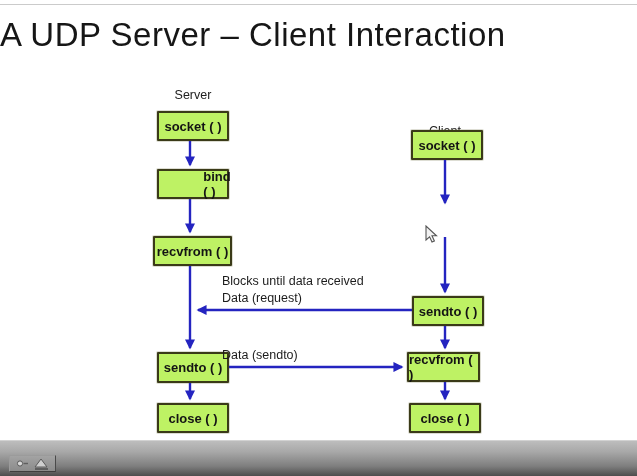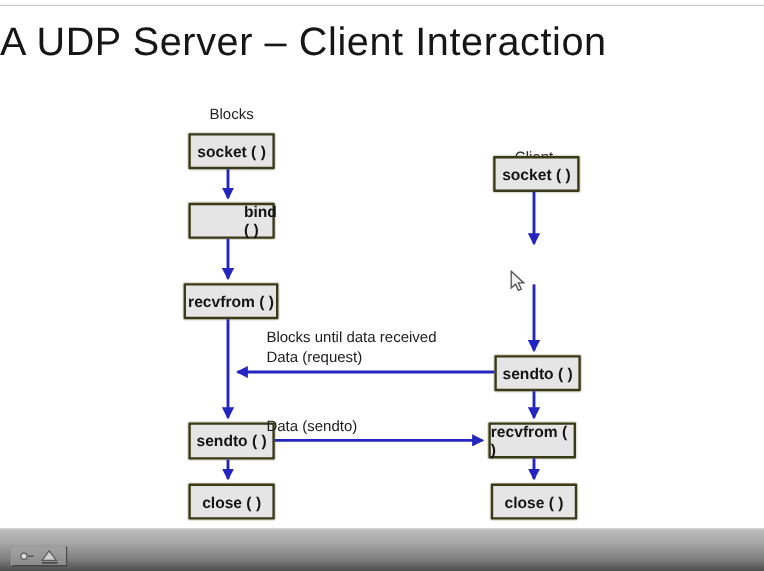--- a/index.html
+++ b/index.html
@@ -18,21 +18,21 @@
     color:#161616; letter-spacing:0.5px; margin:0;
   }
   .col-label {
     position:absolute; font-size:12.5px; color:#222222; text-align:center;
   }
   .server-label { left:155px; top:88px; width:76px; }
   .client-label { left:407px; top:124px; width:76px; }
 
   .node {
     position:absolute; box-sizing:border-box;
-    background:#e5e5e5; border:2px solid #3a3a18;
+    background:#bef264; border:2px solid #3a3a18;
     display:flex; align-items:center; justify-content:center;
     font-size:13px; font-weight:bold; color:#141414;
     border-radius:1px;
     box-shadow:0 0 0 1px rgba(120,120,80,0.25);
   }
   .s0 { left:157px; top:111px; width:72px; height:30px; }
   .s1 { left:157px; top:169px; width:72px; height:30px;padding-left:48px; }
   .s2 { left:153px; top:236px; width:79px; height:30px; }
   .s3 { left:157px; top:352px; width:72px; height:31px; }
   .s4 { left:157px; top:403px; width:72px; height:30px; }
@@ -76,21 +76,21 @@
 </style>
 </head>
 <body>
 
 <div class="stage">
 
   <div class="top-rule"></div>
 
   <h1 class="slide-title">A UDP Server – Client Interaction</h1>
 
-  <div class="col-label server-label">Blocks</div>
+  <div class="col-label server-label">Server</div>
   <div class="col-label client-label">Client</div>
 
   <div class="node s0">socket ( )</div>
   <div class="node s1">bind ( )</div>
   <div class="node s2">recvfrom ( )</div>
   <div class="node s3">sendto ( )</div>
   <div class="node s4">close ( )</div>
 
   <div class="node c0">socket ( )</div>
   <div class="node c2">sendto ( )</div>

